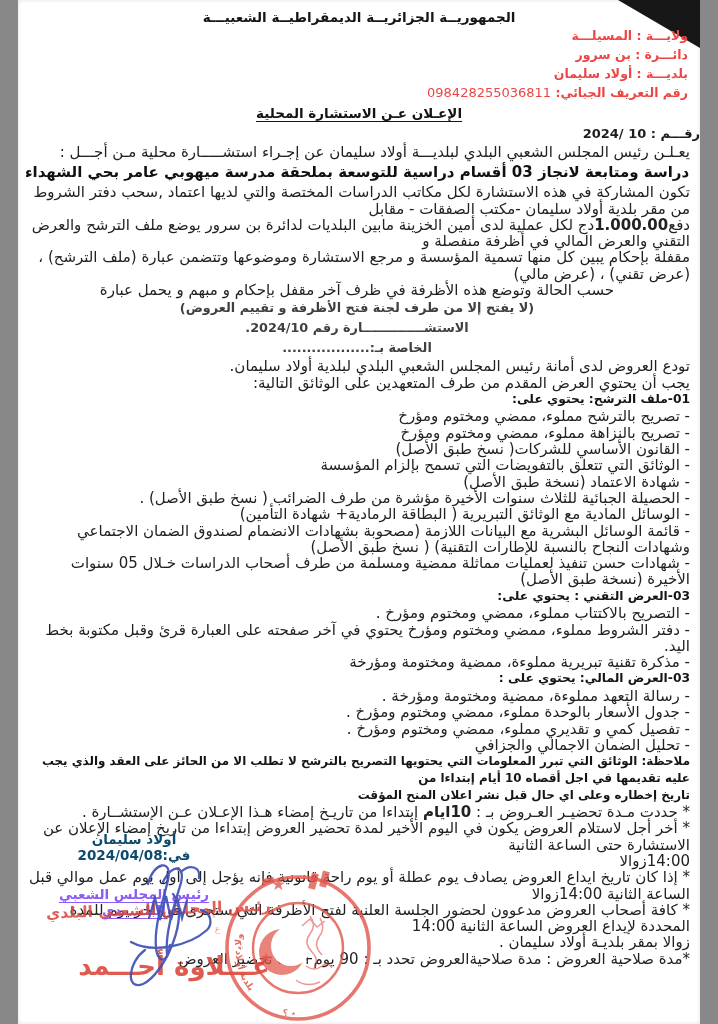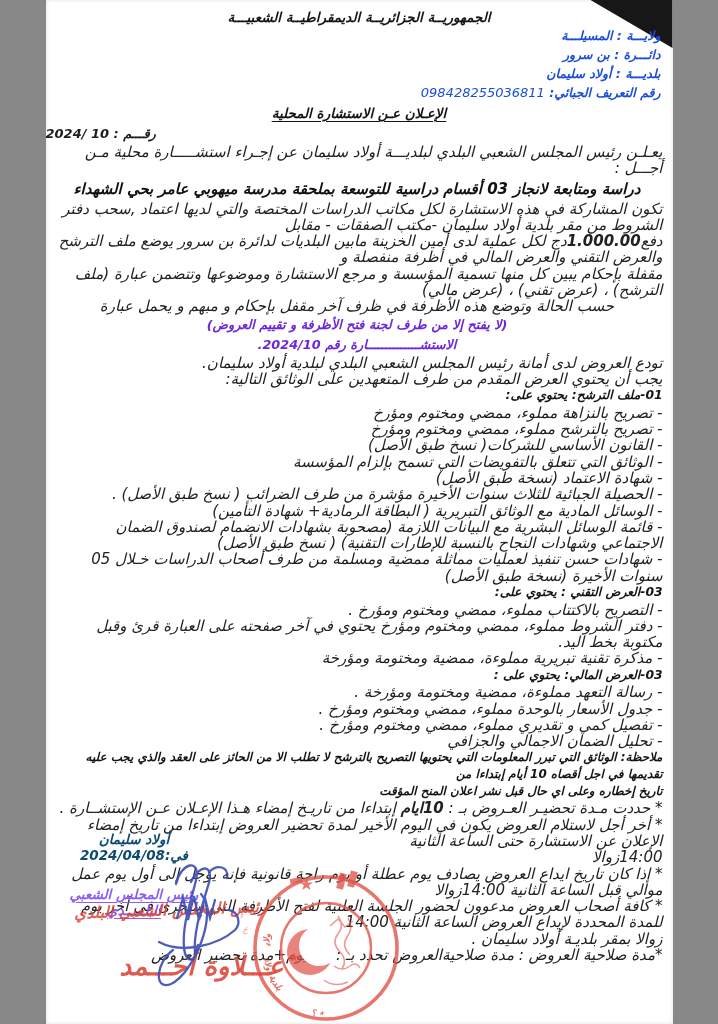--- a/index.html
+++ b/index.html
@@ -1,46 +1,45 @@
 <!DOCTYPE html>
 <html lang="ar" dir="rtl"><head>
 <meta charset="utf-8">
 <style>
   html,body{margin:0;padding:0;background:#888;}
   .page{
-    position:relative;width:627px;height:1024px;margin:0 auto;
+    position:relative;width:682px;height:1024px;margin:0 auto;
     background:#fff;overflow:hidden;
     font-family:"DejaVu Sans",sans-serif;color:#1d1d1d;direction:rtl;
     box-shadow:inset 0 0 4px rgba(0,0,0,.12);
-    font-style:italic;
   }
   .corner{
     position:absolute;top:0;right:0;width:82px;height:48px;
     background:#171717;
     clip-path:polygon(0 0,100% 0,100% 100%);
   }
   .hdr-title{
     padding-top:9px;text-align:center;font-weight:bold;font-size:13.5px;
     letter-spacing:.2px;color:#161616;
   }
   .hdr-info{
     position:absolute;top:26px;right:12px;font-weight:bold;
-    font-size:12.5px;line-height:19px;color:#1d4ed8;
+    font-size:12.5px;line-height:19px;color:#ef4444;
   }
   .hdr-info .num{font-weight:normal;font-size:13px;}
   .ann-title{
     margin-top:80px;text-align:center;font-weight:bold;font-size:13.5px;
     text-decoration:underline;text-underline-offset:3px;color:#141414;
   }
-  .ann-num{text-align:left;font-weight:bold;font-size:13px;margin:5px 0 3px;}
+  .ann-num{text-align:right;font-weight:bold;font-size:13px;margin:5px 0 3px;}
   #body-lines{padding:0 10px 0 6px;}
   .ln{font-size:15px;line-height:16.3px;text-align:right;color:#222;}
   .ln .ib{font-weight:bold;}
   .c{text-align:center;}
-  .cb{text-align:center;font-weight:bold;font-size:12.8px;line-height:20px;color:#6d28d9;}
+  .cb{text-align:center;font-weight:bold;font-size:12.8px;line-height:20px;color:#404040;}
   .big{text-align:center;font-weight:bold;font-size:15px;line-height:22px;margin:1px 0;color:#111;}
   .h{font-weight:bold;font-size:12.3px;line-height:17.5px;color:#151515;}
   .nb{font-weight:bold;font-size:11.9px;line-height:17px;color:#151515;}
   .nbc{font-weight:bold;font-size:11.9px;line-height:17px;text-align:right;color:#151515;}
   .sign-block{position:absolute;top:831px;right:470px;left:20px;text-align:center;}
   .sign-date{font-weight:bold;font-size:13.5px;color:#0c4a6e;}
   .sign-title{
     font-weight:bold;font-size:13.5px;margin-top:23px;color:#8b5cf6;
     text-decoration:underline;text-underline-offset:3px;
   }
@@ -84,25 +83,26 @@
 
   <div id="body-lines">
       <div class="ln"><span>يعـلـن رئيس المجلس الشعبي البلدي لبلديـــة أولاد سليمان عن إجـراء استشـــــارة محلية مـن أجـــل :</span></div>
       <div class="ln big"><span>دراسة ومتابعة لانجاز 03 أقسام دراسية للتوسعة بملحقة مدرسة ميهوبي عامر بحي الشهداء</span></div>
       <div class="ln"><span>تكون المشاركة في هذه الاستشارة لكل مكاتب الدراسات المختصة والتي لديها اعتماد ,سحب دفتر الشروط من مقر بلدية أولاد سليمان -مكتب الصفقات - مقابل</span></div>
       <div class="ln"><span>دفع</span><span class="ib">1.000.00</span><span>دج لكل عملية لدى أمين الخزينة مابين البلديات لدائرة بن سرور يوضع ملف الترشح والعرض التقني والعرض المالي في أظرفة منفصلة و</span></div>
       <div class="ln"><span>مقفلة بإحكام يبين كل منها تسمية المؤسسة و مرجع الاستشارة وموضوعها وتتضمن عبارة (ملف الترشح) ، (عرض تقني) ، (عرض مالي)</span></div>
       <div class="ln c"><span>حسب الحالة وتوضع هذه الأظرفة في ظرف آخر مقفل بإحكام و مبهم و يحمل عبارة</span></div>
       <div class="ln cb"><span>(لا يفتح إلا من طرف لجنة فتح الأظرفة و تقييم العروض)</span></div>
       <div class="ln cb"><span>الاستشــــــــــــــارة رقم 2024/10.</span></div>
+      <div class="ln cb"><span>الخاصة بـ:..................</span></div>
       <div class="ln"><span>تودع العروض لدى أمانة رئيس المجلس الشعبي البلدي لبلدية أولاد سليمان.</span></div>
       <div class="ln"><span>يجب أن يحتوي العرض المقدم من طرف المتعهدين على الوثائق التالية:</span></div>
       <div class="ln h"><span>01-ملف الترشح: يحتوي على:</span></div>
+      <div class="ln"><span>- تصريح بالترشح مملوء، ممضي ومختوم ومؤرخ</span></div>
       <div class="ln"><span>- تصريح بالنزاهة مملوء، ممضي ومختوم ومؤرخ</span></div>
-      <div class="ln"><span>- تصريح بالترشح مملوء، ممضي ومختوم ومؤرخ</span></div>
       <div class="ln"><span>- القانون الأساسي للشركات( نسخ طبق الأصل)</span></div>
       <div class="ln"><span>- الوثائق التي تتعلق بالتفويضات التي تسمح بإلزام المؤسسة</span></div>
       <div class="ln"><span>- شهادة الاعتماد (نسخة طبق الأصل)</span></div>
       <div class="ln"><span>- الحصيلة الجبائية للثلاث سنوات  الأخيرة مؤشرة من طرف الضرائب ( نسخ طبق الأصل) .</span></div>
       <div class="ln"><span>- الوسائل المادية مع  الوثائق التبريرية ( البطاقة الرمادية+ شهادة التأمين)</span></div>
       <div class="ln"><span>- قائمة الوسائل البشرية مع البيانات اللازمة (مصحوبة بشهادات الانضمام  لصندوق الضمان الاجتماعي وشهادات النجاح بالنسبة للإطارات التقنية) ( نسخ طبق الأصل)</span></div>
       <div class="ln"><span>- شهادات حسن تنفيذ لعمليات  مماثلة ممضية ومسلمة من طرف أصحاب الدراسات خـلال 05  سنوات الأخيرة (نسخة طبق الأصل)</span></div>
       <div class="ln h"><span>03-العرض التقني : يحتوي على:</span></div>
       <div class="ln"><span>- التصريح بالاكتتاب مملوء، ممضي ومختوم ومؤرخ .</span></div>
       <div class="ln"><span>- دفتر الشروط مملوء، ممضي ومختوم ومؤرخ يحتوي في آخر صفحته على العبارة قرئ وقبل مكتوبة بخط اليد.</span></div>

